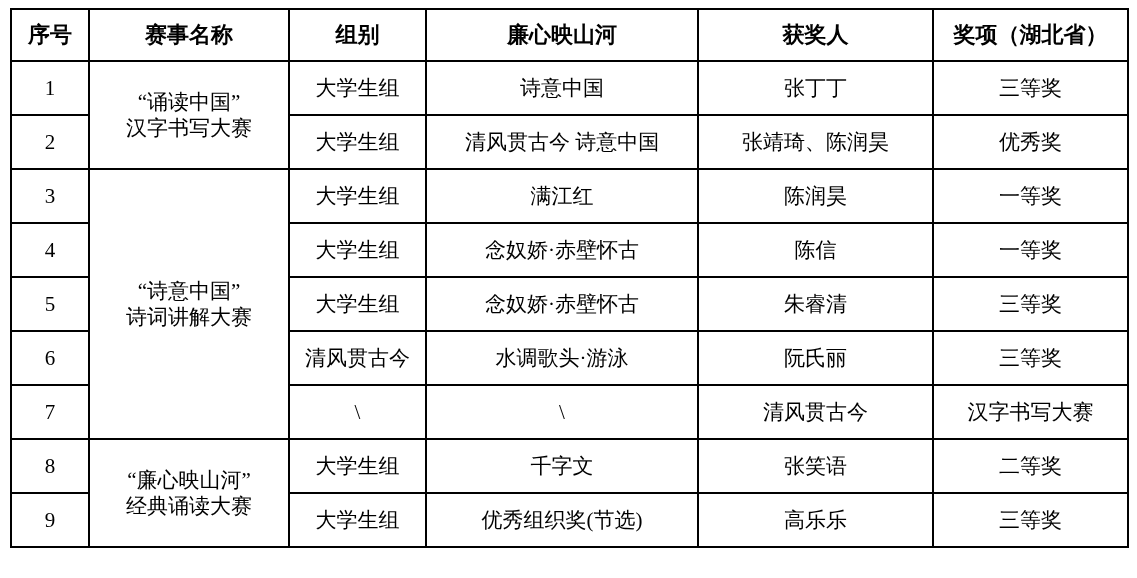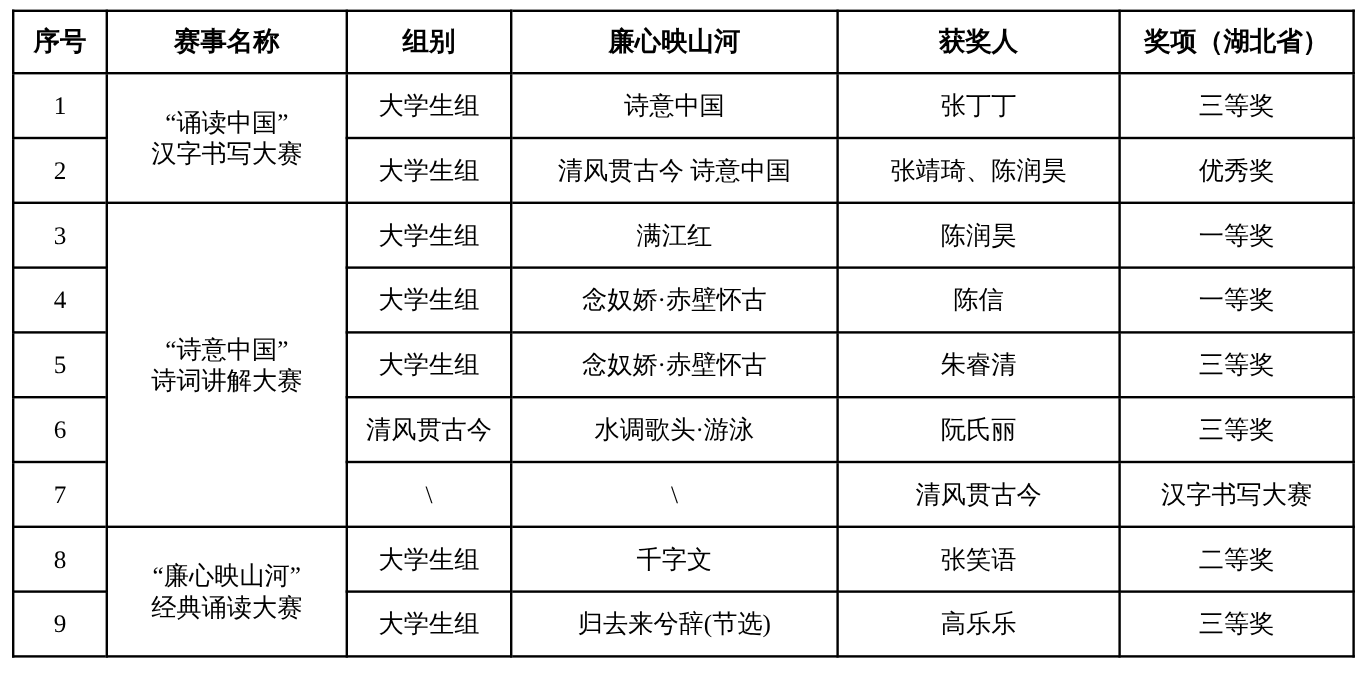--- a/index.html
+++ b/index.html
@@ -151,19 +151,19 @@
           <span class="line">经典诵读大赛</span>
         </td>
         <td>大学生组</td>
         <td>千字文</td>
         <td>张笑语</td>
         <td>二等奖</td>
       </tr>
       <tr>
         <td>9</td>
         <td>大学生组</td>
-        <td>归去来兮辞(节选)</td>
+        <td>优秀组织奖(节选)</td>
         <td>高乐乐</td>
         <td>三等奖</td>
       </tr>
     </tbody>
   </table>
 </div>
 
 </body></html>

